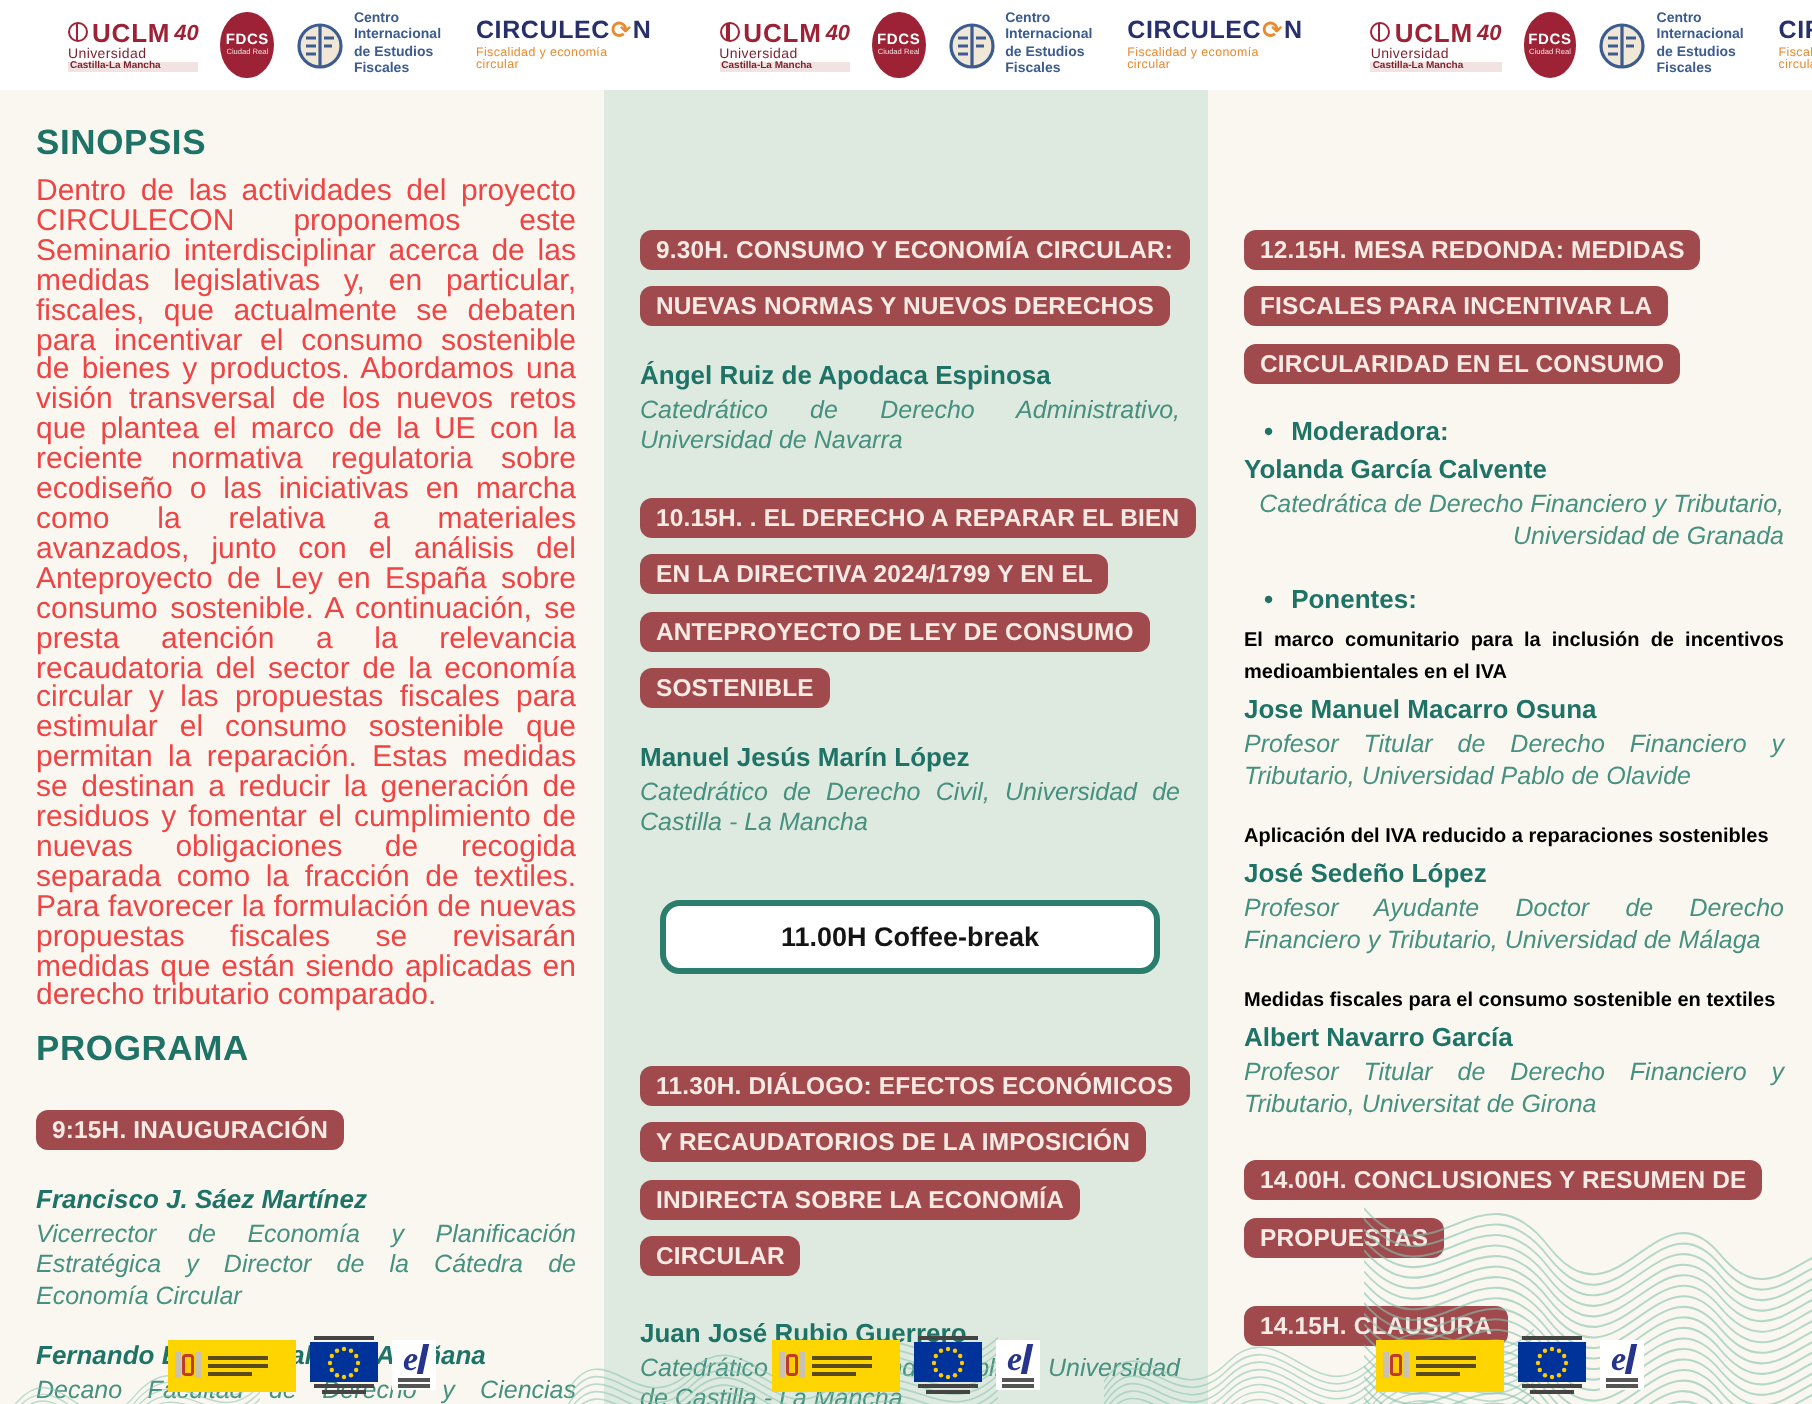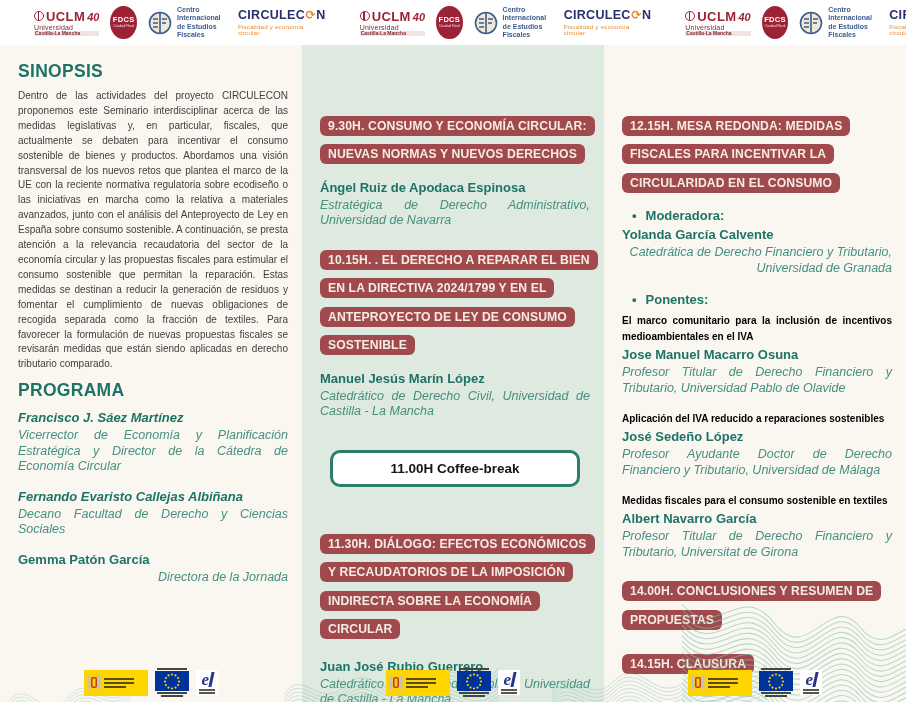--- a/index.html
+++ b/index.html
@@ -36,21 +36,21 @@
 
   
   .cols{display:flex;height:657px;}
   .col{width:302px;box-sizing:border-box;position:relative;}
   .col-left{padding:16px 14px 0 18px;}
   .col-mid{background:#dee9df;padding:50px 14px 0 18px;}
   .col-right{padding:50px 14px 0 18px;}
 
   .h1{color:#1e7366;font-weight:800;font-size:17.5px;letter-spacing:.3px;margin:0 0 7px;}
   .h1.programa{margin:6px 0 9px;}
-  .para{color:#404040;font-size:10px;line-height:14.9px;text-align:justify;margin:0 0 8px;}
+  .para{color:#ef4444;font-size:15px;line-height:14.9px;text-align:justify;margin:0 0 8px;}
 
   .badge-wrap{display:block;margin:16px 0 12px;line-height:1.78;}
   .badge{
     display:inline;background:#a04a4d;color:#f6ebe4;
     font-weight:700;font-size:12.2px;letter-spacing:.1px;
     padding:3px 8px;border-radius:6px;
     -webkit-box-decoration-break:clone;box-decoration-break:clone;
   }
   .person-name{color:#1e7366;font-weight:700;font-size:13px;line-height:16px;margin:0 0 2px;}
   .person-name.italic{font-style:italic;}
@@ -213,20 +213,23 @@
       </div>
     </div>
   </header>
 
   <main class="cols">
 
     <section class="col col-left">
       <h2 class="h1">SINOPSIS</h2>
       <p class="para">Dentro de las actividades del proyecto CIRCULECON proponemos este Seminario interdisciplinar acerca de las medidas legislativas y, en particular, fiscales, que actualmente se debaten para incentivar el consumo sostenible de bienes y productos. Abordamos una visión transversal de los nuevos retos que plantea el marco de la UE con la reciente normativa regulatoria sobre ecodiseño o las iniciativas en marcha como la relativa a materiales avanzados, junto con el análisis del Anteproyecto de Ley en España sobre consumo sostenible. A continuación, se presta atención a la relevancia recaudatoria del sector de la economía circular y las propuestas fiscales para estimular el consumo sostenible que permitan la reparación. Estas medidas se destinan a reducir la generación de residuos y fomentar el cumplimiento de nuevas obligaciones de recogida separada como la fracción de textiles. Para favorecer la formulación de nuevas propuestas fiscales se revisarán medidas que están siendo aplicadas en derecho tributario comparado.</p>
       <h2 class="h1 programa">PROGRAMA</h2>
+      <div class="badge-wrap">
+        <span class="badge">9:15H. INAUGURACIÓN</span>
+      </div>
       <p class="person-name italic">Francisco J. Sáez Martínez</p>
       <p class="role">Vicerrector de Economía y Planificación Estratégica y Director de la Cátedra de Economía Circular</p>
       <p class="person-name italic">Fernando Evaristo Callejas Albiñana</p>
       <p class="role">Decano Facultad de Derecho y Ciencias Sociales</p>
       <p class="person-name">Gemma Patón García</p>
       <p class="role ragged">Directora de la Jornada</p>
 
       <div class="footer-logos">
         <div class="logo-es">
           <svg width="14" height="17" viewBox="0 0 14 17">
@@ -274,21 +277,21 @@
             </span>
         </div>
       </div>
     </section>
 
     <section class="col col-mid">
       <div class="badge-wrap">
         <span class="badge">9.30H. CONSUMO Y ECONOMÍA CIRCULAR: NUEVAS NORMAS Y NUEVOS DERECHOS</span>
       </div>
       <p class="person-name">Ángel Ruiz de Apodaca Espinosa</p>
-      <p class="role mb16">Estratégica de Derecho Administrativo, Universidad de Navarra</p>
+      <p class="role mb16">Catedrático de Derecho Administrativo, Universidad de Navarra</p>
 
       <div class="badge-wrap">
         <span class="badge">10.15H. . EL DERECHO A REPARAR EL BIEN EN LA DIRECTIVA 2024/1799 Y EN EL ANTEPROYECTO DE LEY DE CONSUMO SOSTENIBLE</span>
       </div>
       <p class="person-name">Manuel Jesús Marín López</p>
       <p class="role">Catedrático de Derecho Civil, Universidad de Castilla - La Mancha</p>
 
       <div class="coffee">11.00H Coffee-break</div>
 
       <div class="badge-wrap">

